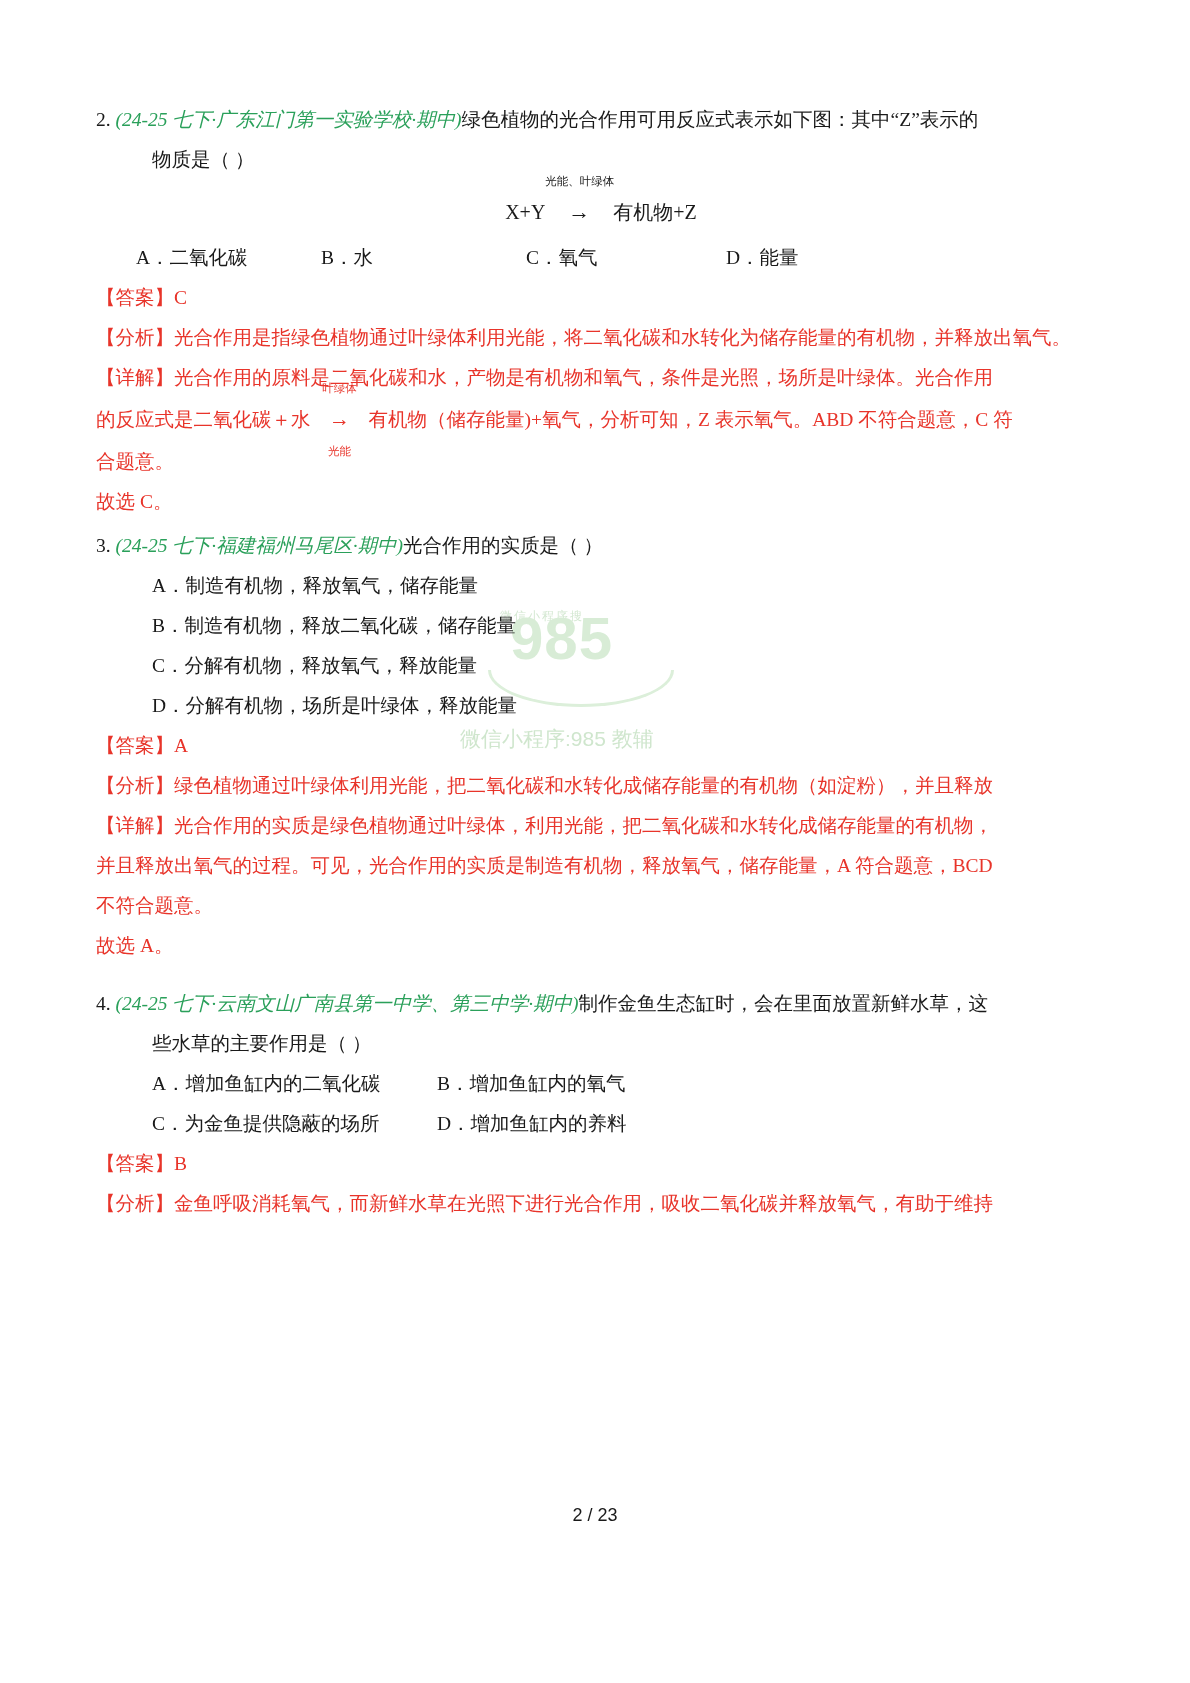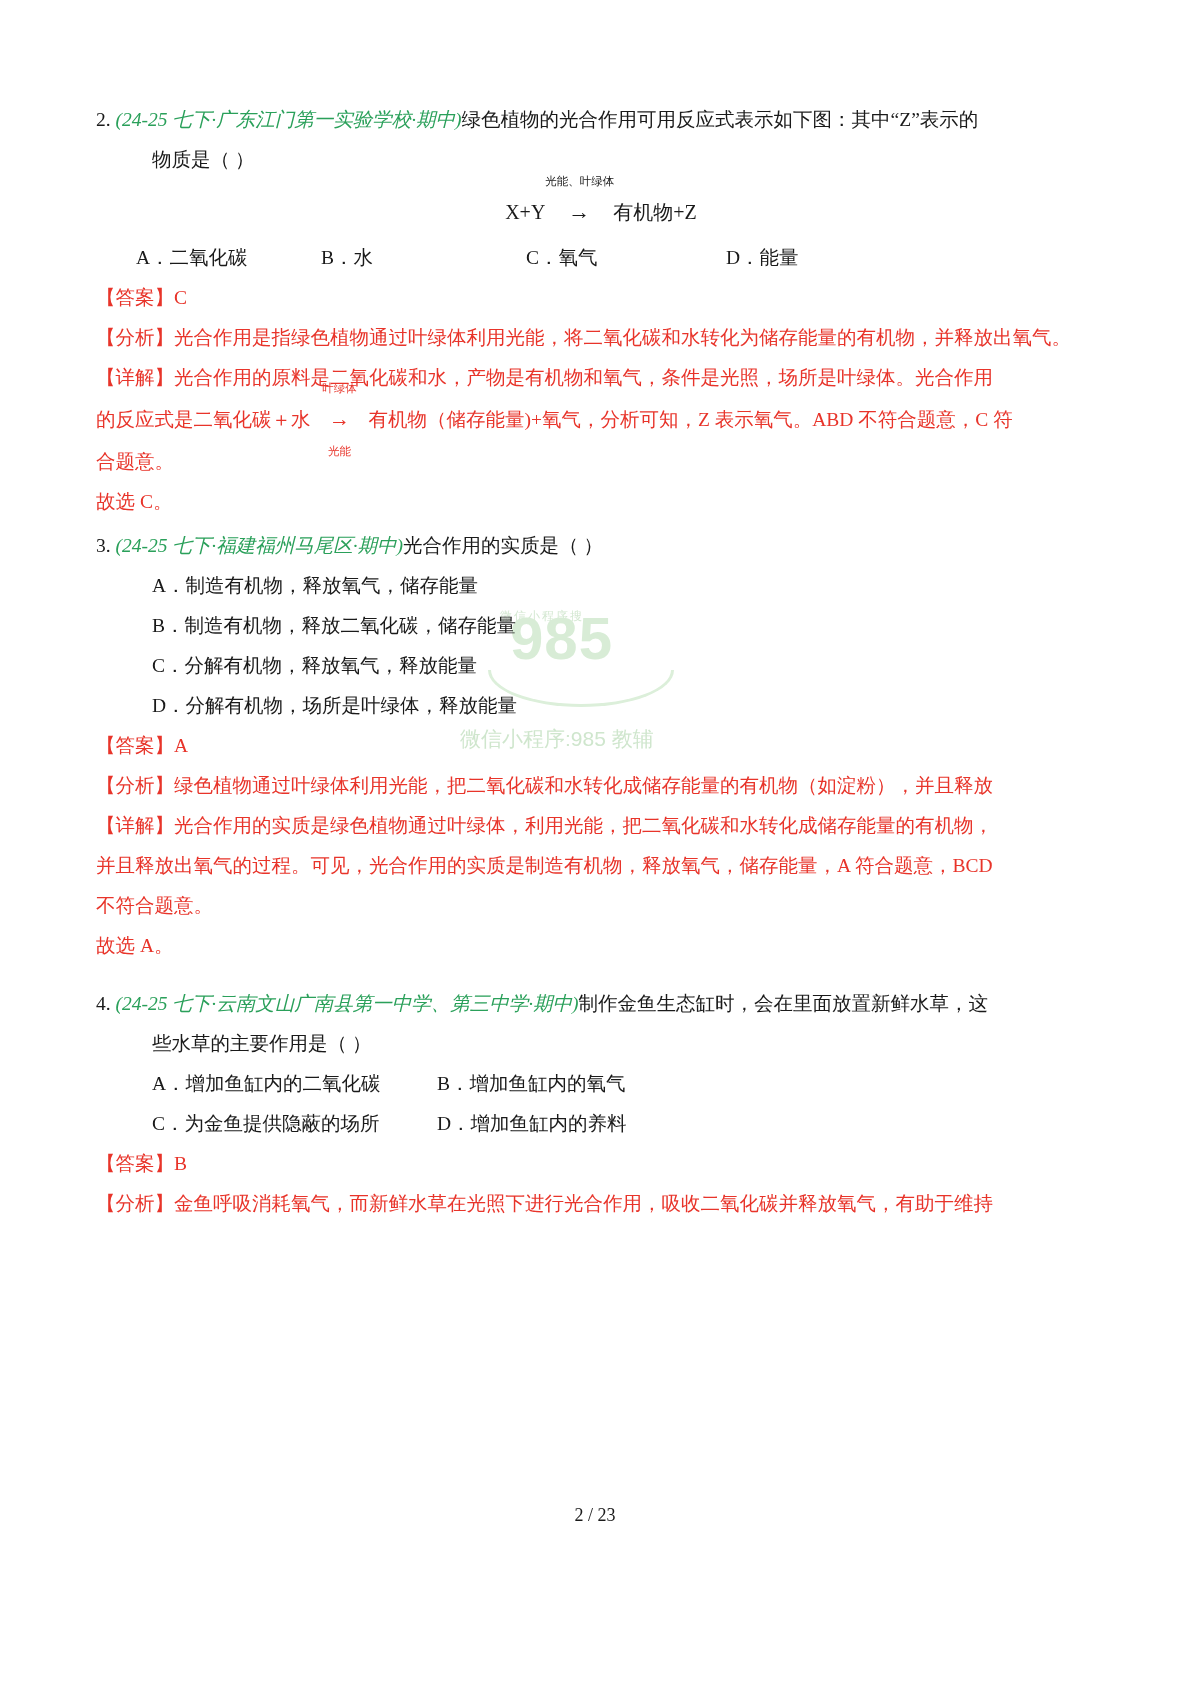--- a/index.html
+++ b/index.html
@@ -160,21 +160,21 @@
   }
 
   .footer {
     position: absolute;
     left: 0;
     top: 1505px;
     width: 1190px;
     text-align: center;
     font-size: 18px;
     color: #1a1a1a;
-    font-family: Liberation Serif, serif;
+    font-family: Liberation Sans, sans-serif;
   }
 </style>
 </head>
 <body>
 
 <div class="page">
 
   <div class="dot-mark">.</div>
 
   <div class="watermark">

